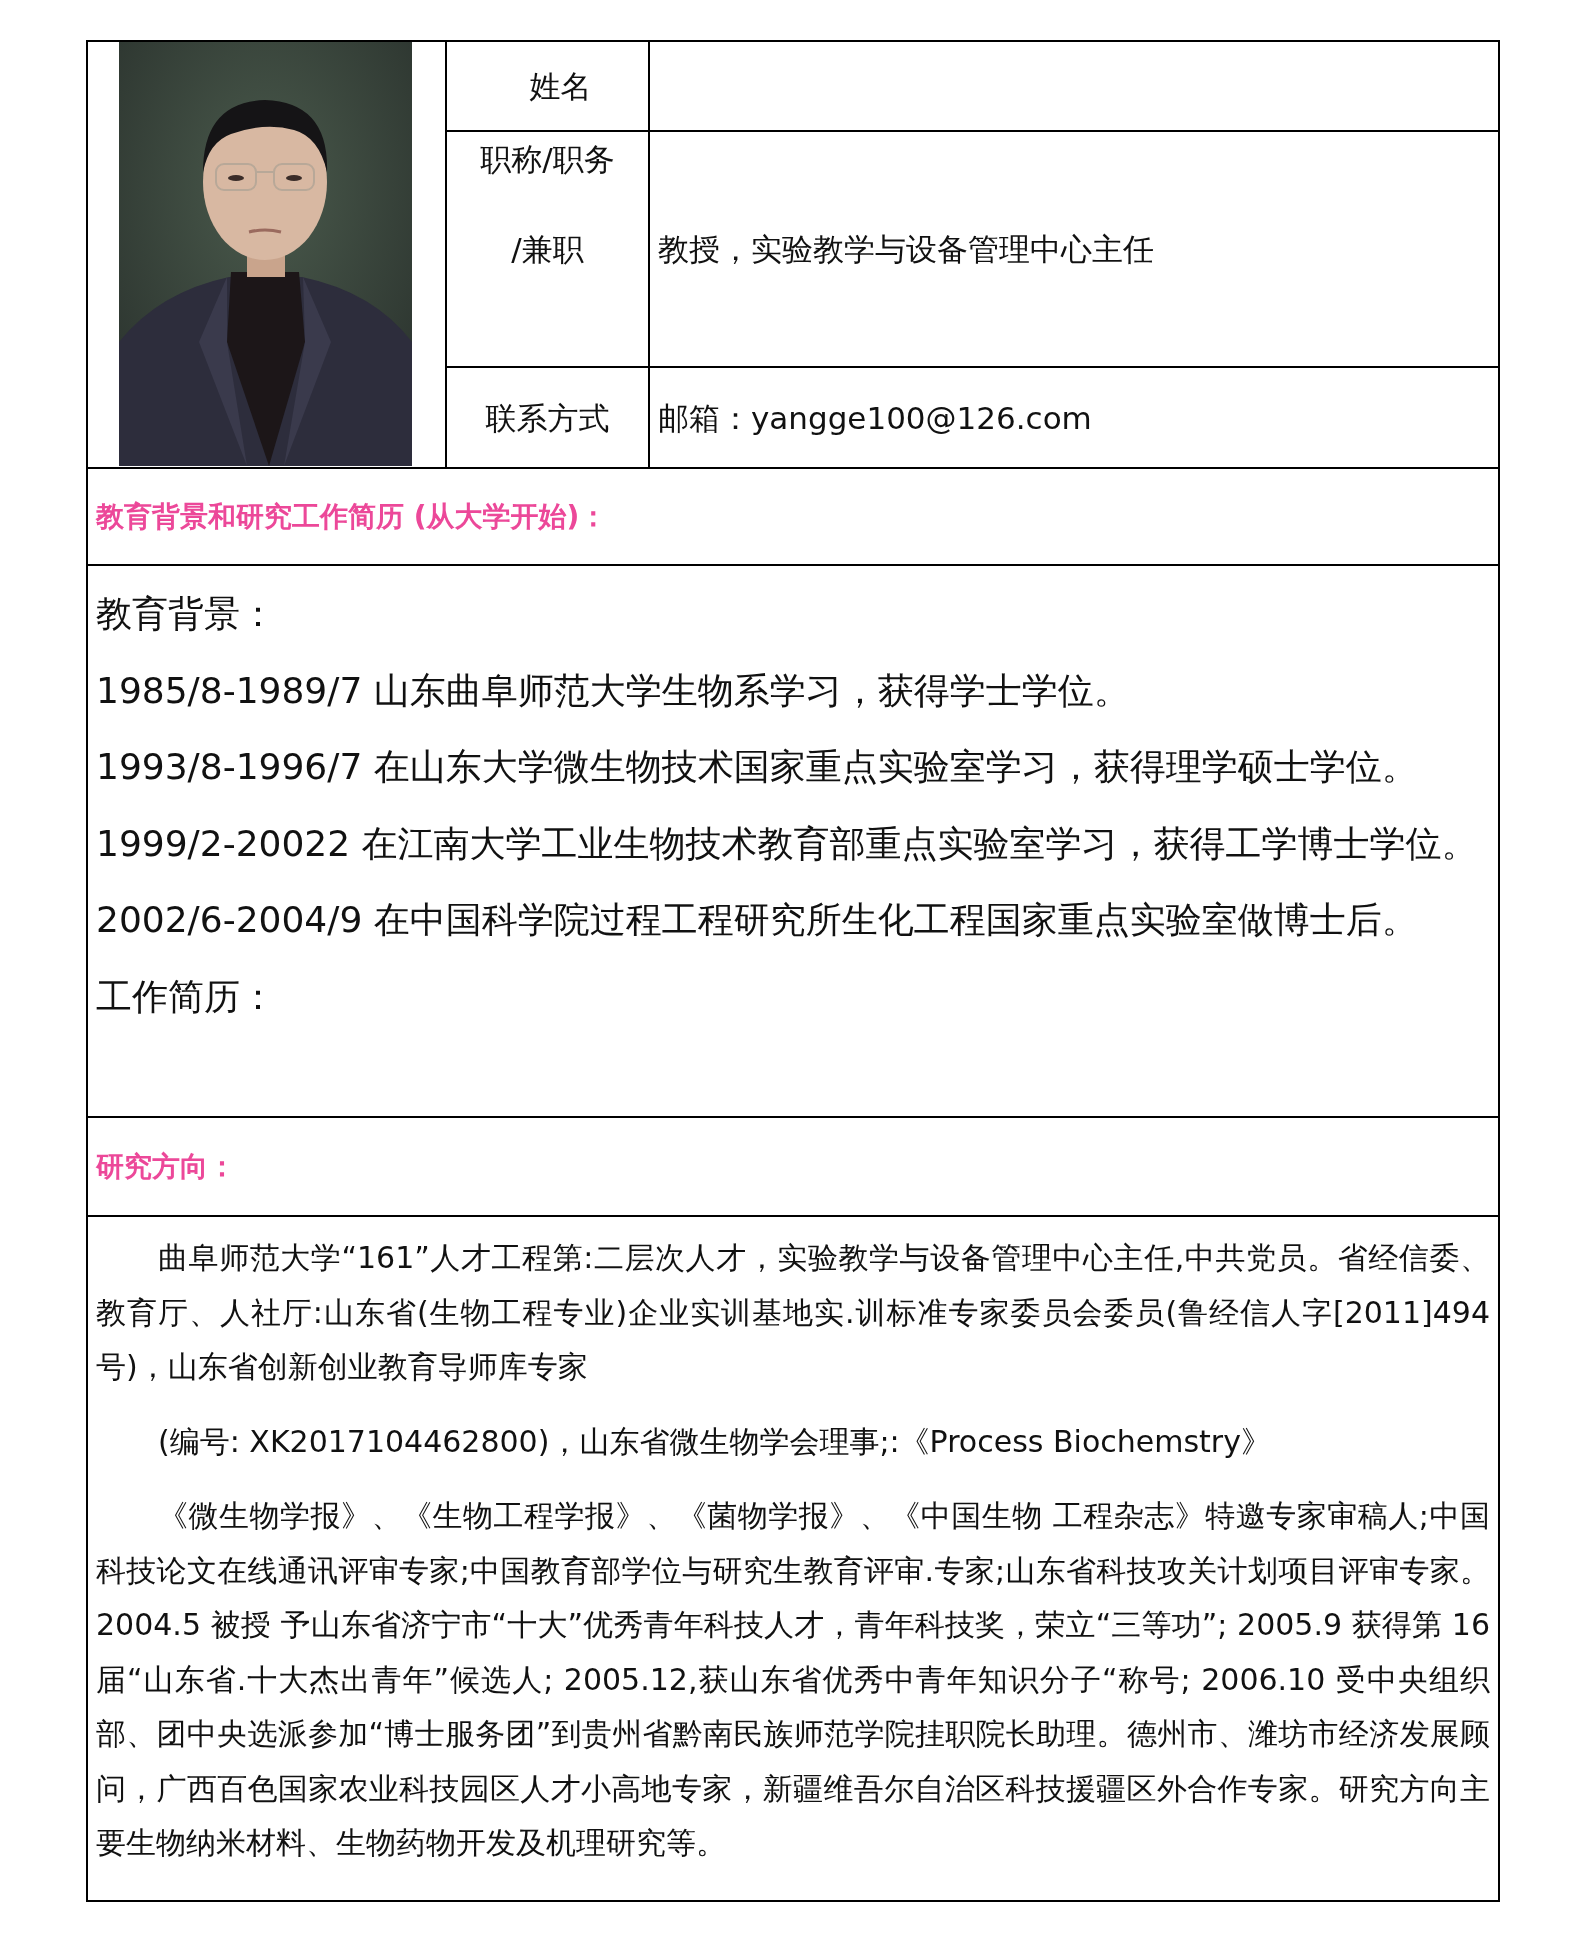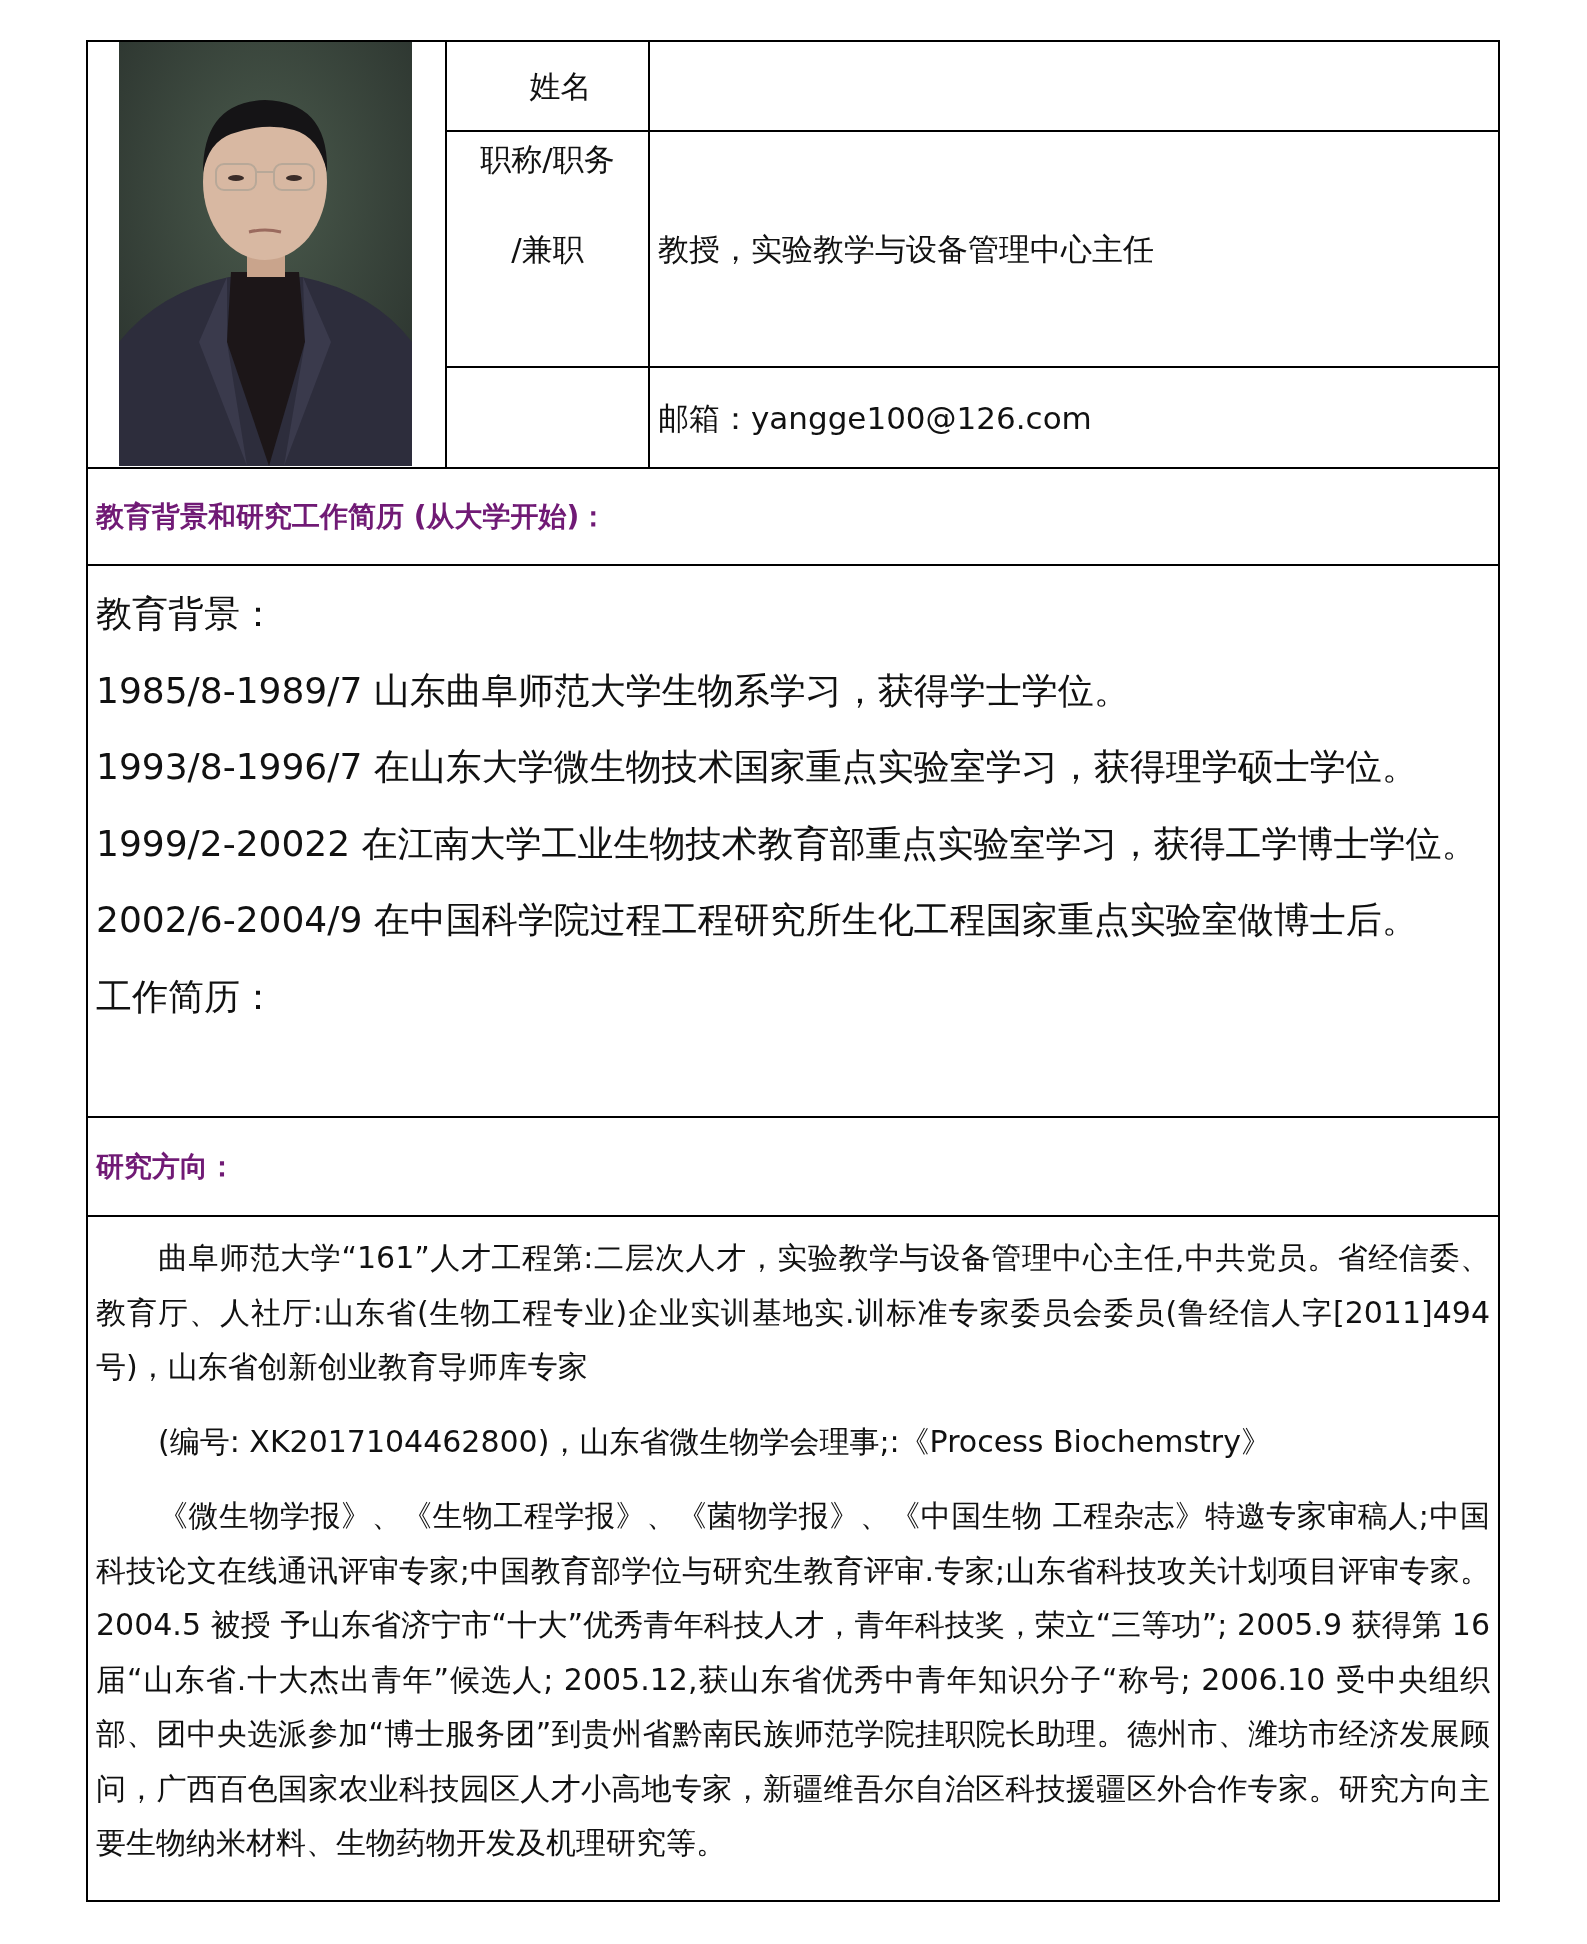--- a/index.html
+++ b/index.html
@@ -59,21 +59,21 @@
       text-align: center;
     }
     .cell.value {
       padding-left: 8px;
     }
     .section-title {
       position: absolute;
       left: 8px;
       font-size: 28px;
       font-weight: bold;
-      color: #701a75;
+      color: #ec4899;
       display: flex;
       align-items: center;
     }
     .edu-block {
       position: absolute;
       left: 8px;
       right: 8px;
       top: 537px;
       font-size: 36px;
     }
@@ -152,20 +152,23 @@
   </div>
 
   <div class="cell label" style="left:359px; top:90px; width:201px; height:182px; flex-direction:column; justify-content:flex-start;gap:36px;">
     <span>职称/职务</span>
     <span>/兼职</span>
   </div>
   <div class="cell value" style="left:562px; top:90px; width:848px; height:234px;">
     <span>教授，实验教学与设备管理中心主任</span>
   </div>
 
+  <div class="cell label" style="left:359px; top:326px; width:201px; height:99px;">
+    <span>联系方式</span>
+  </div>
   <div class="cell value" style="left:562px; top:326px; width:956px; height:99px;">
     <span>邮箱：yangge100@126.com</span>
   </div>
 
   <div class="section-title" style="top:427px; height:95px;">
     <span>教育背景和研究工作简历 (从大学开始)：</span>
   </div>
 
   <div class="edu-block" style="top:547px;">
     <p>教育背景：</p>

